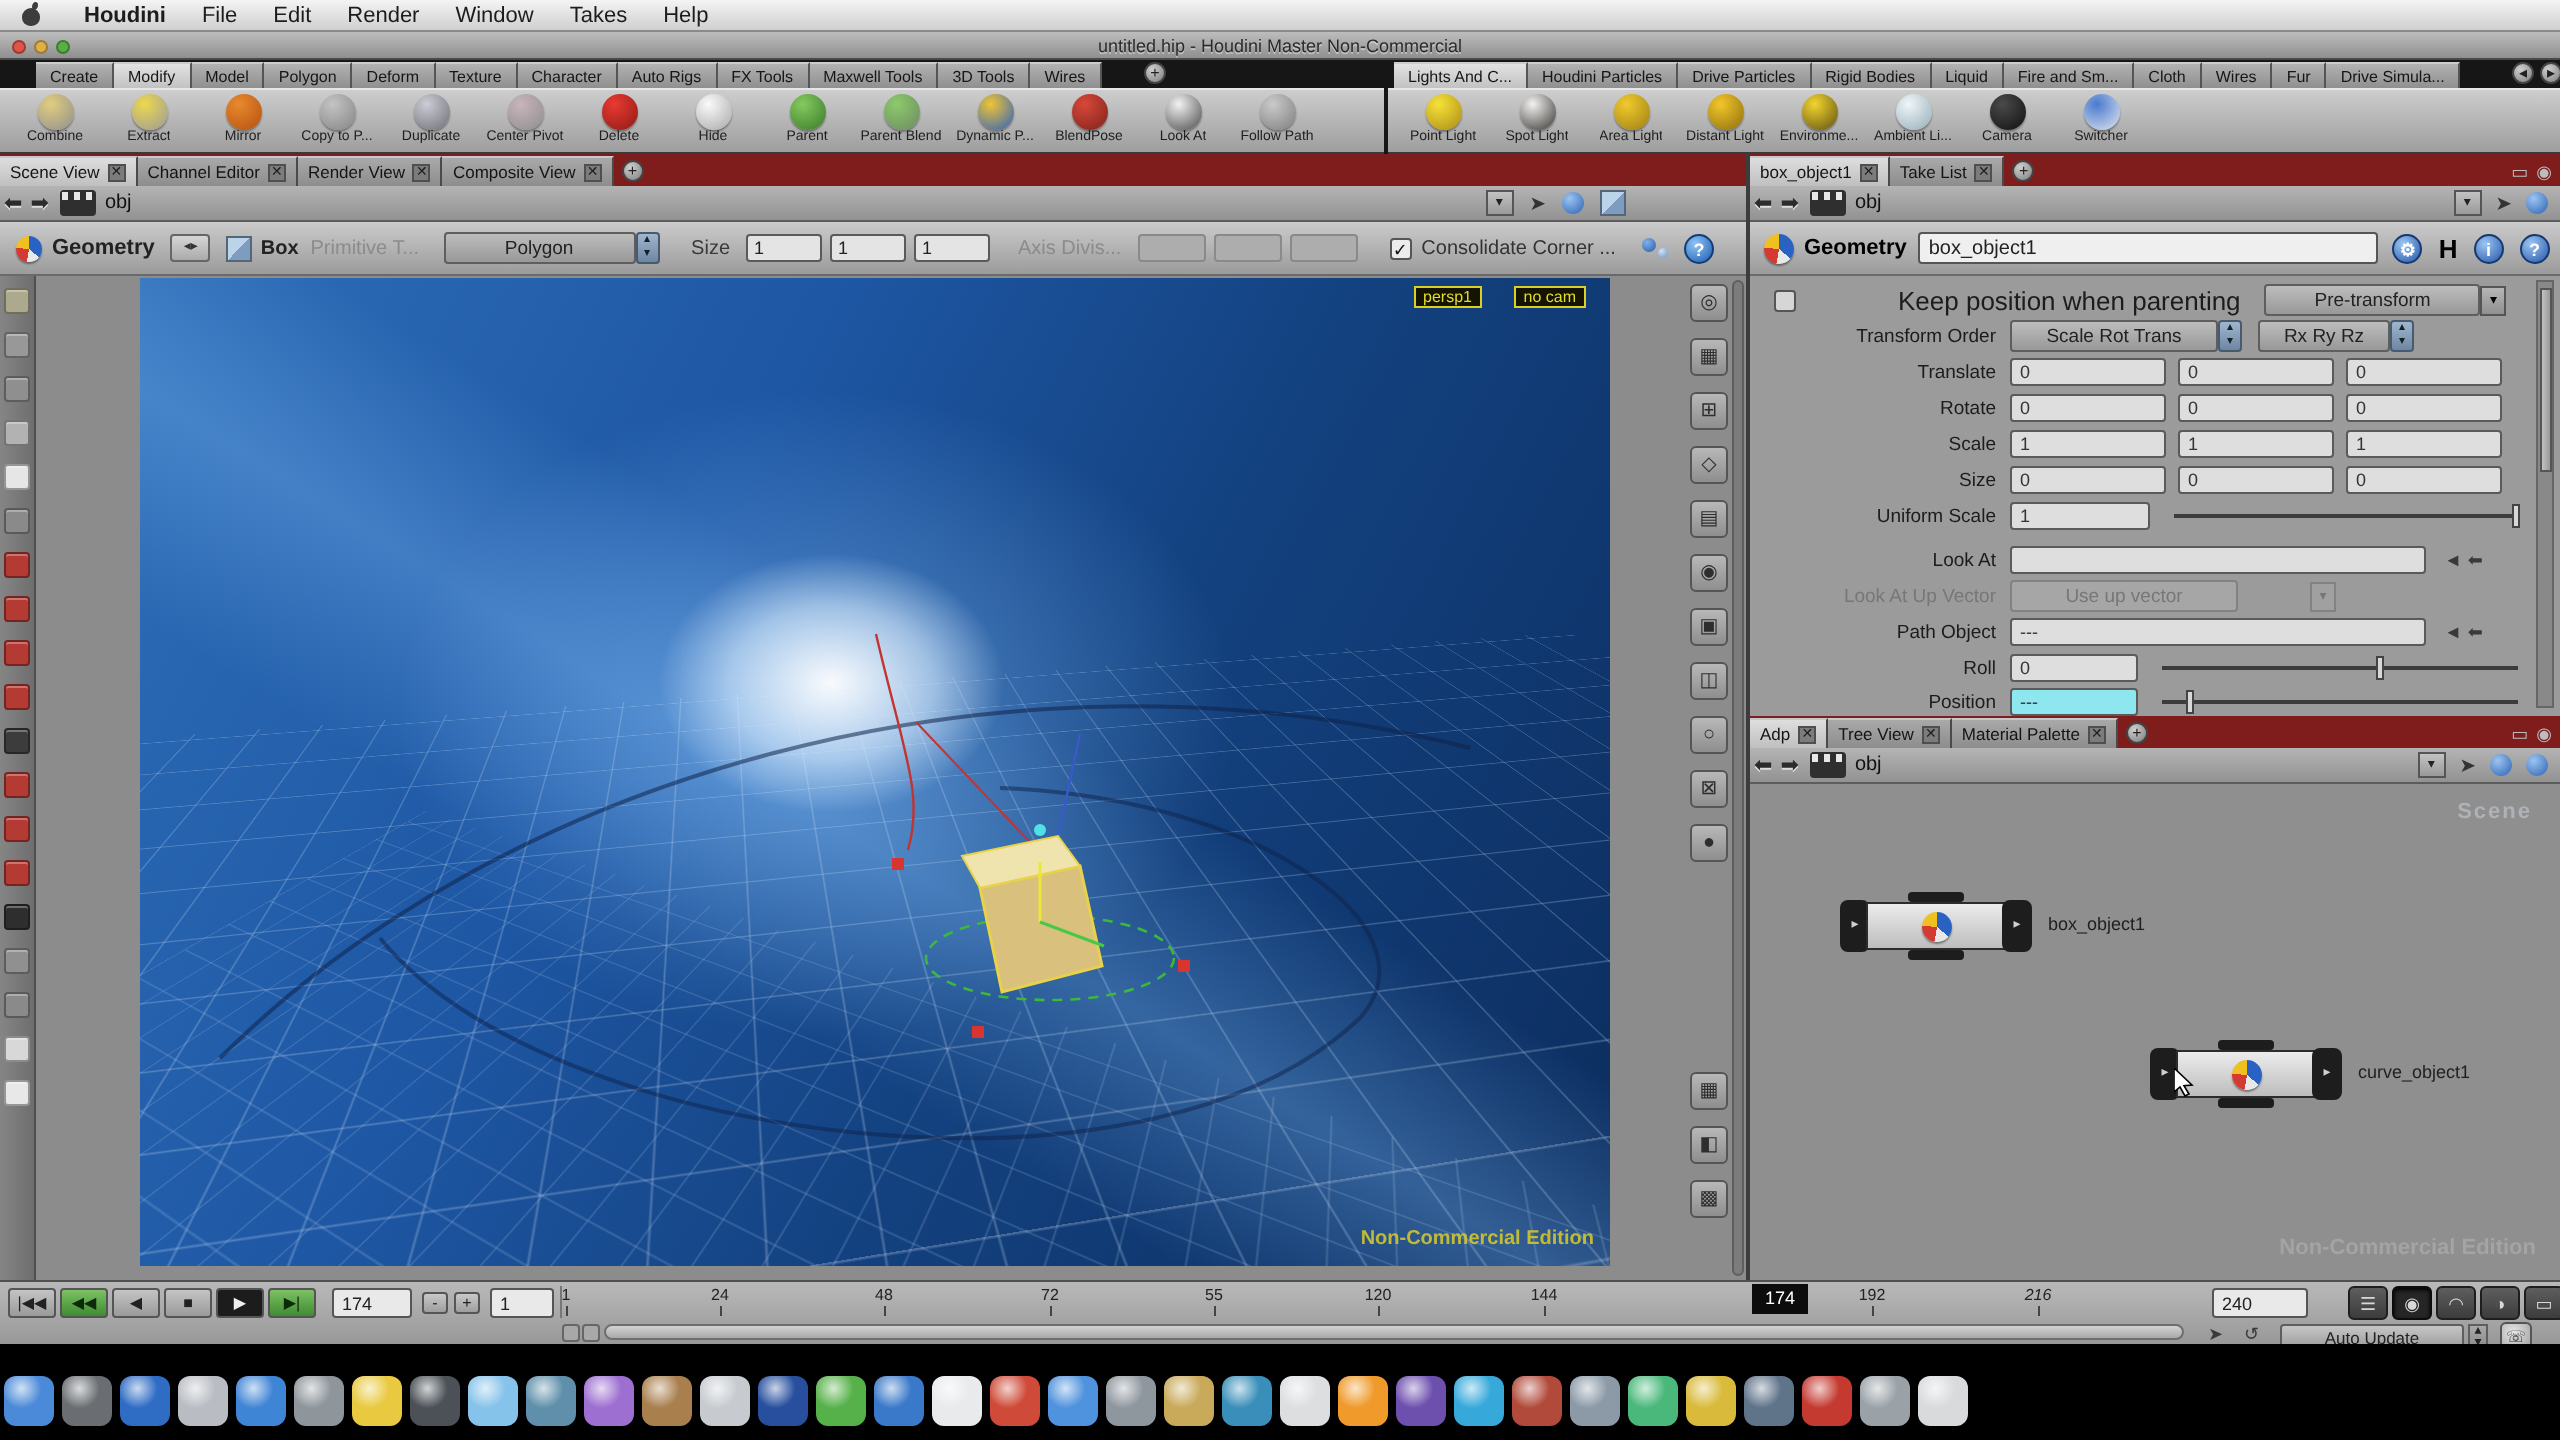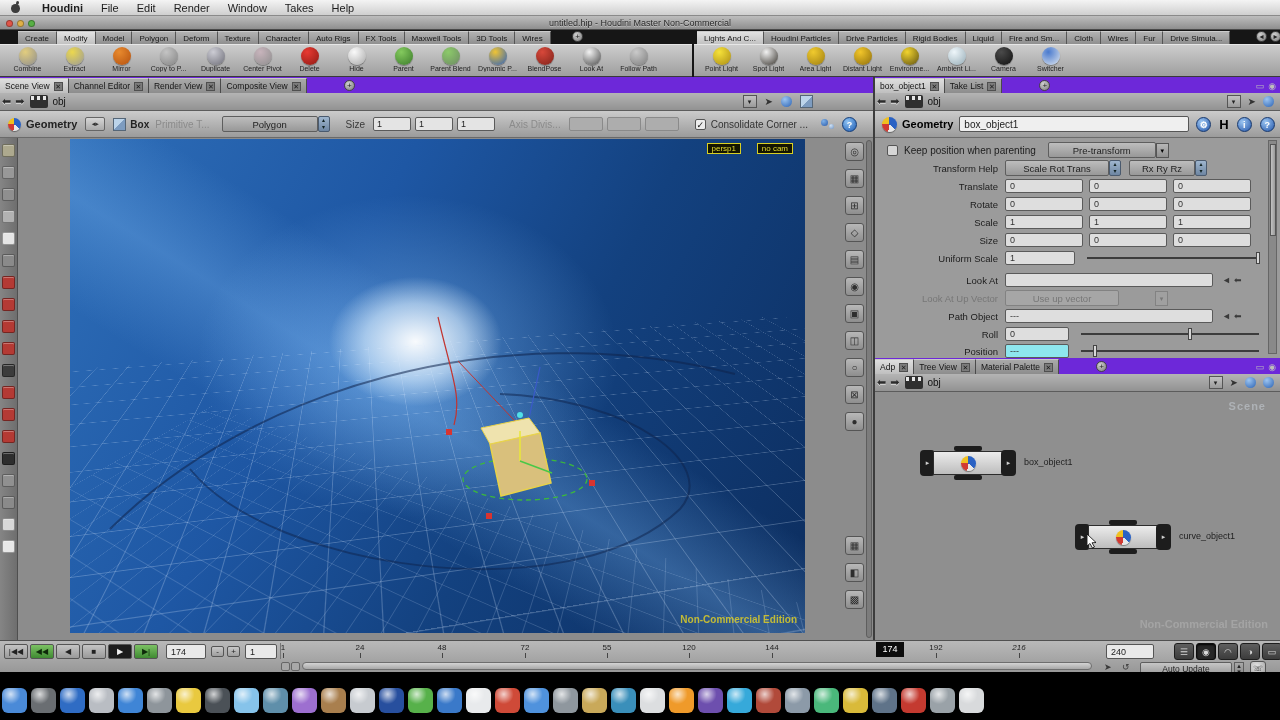--- a/index.html
+++ b/index.html
@@ -35,21 +35,21 @@
   .shelf-tabs{position:absolute;top:0;height:14px;display:flex;align-items:flex-end;}
   .shelf-tab{height:13px;line-height:13px;padding:0 7px;font-size:8px;color:#161616;background:linear-gradient(#b2b2b2,#8f8f8f);border-right:1px solid #555;border-top:1px solid #ccc;white-space:nowrap;}
   .shelf-tab.active{background:linear-gradient(#e2e2e2,#c2c2c2);}
   .plus-circle{width:11px;height:11px;border-radius:50%;background:radial-gradient(circle at 35% 30%,#cfcfcf,#7d7d7d);border:1px solid #444;margin:0 3px 1px 4px;color:#222;font-size:8px;line-height:10px;text-align:center;}
   .shelf-tools{position:absolute;top:14px;height:33px;background:linear-gradient(#cdcdcd,#9e9e9e);border-top:1px solid #e6e6e6;border-bottom:1px solid #3a3a3a;display:flex;align-items:flex-start;padding:2px 2px 0 4px;}
   .tool{width:47px;display:flex;flex-direction:column;align-items:center;gap:0;}
   .tool-ic{width:18px;height:18px;border-radius:50%;background:radial-gradient(circle at 35% 28%,var(--c1),var(--c2));box-shadow:0 1px 1px rgba(0,0,0,.35);}
   .tool-lb{font-size:7px;color:#1e1e1e;white-space:nowrap;max-width:46px;overflow:hidden;}
 
   
-  .pane-tabrow{position:absolute;height:16px;background:#6d28d9;display:flex;align-items:flex-end;gap:33px;}
+  .pane-tabrow{position:absolute;height:16px;background:#7f1d1d;display:flex;align-items:flex-end;}
   .pane-tab{height:15px;display:flex;align-items:center;gap:4px;padding:0 5px;font-size:8.5px;color:#141414;background:linear-gradient(#a9a9a9,#8d8d8d);border-right:1px solid #4a4a4a;border-top:1px solid #c8c8c8;white-space:nowrap;}
   .pane-tab.active{background:linear-gradient(#dedede,#bfbfbf);}
   .tab-x{width:9px;height:9px;background:#7c7c7c;border:1px solid #4f4f4f;color:#1d1d1d;font-size:7px;line-height:8px;text-align:center;}
   .pane-winbtns{margin-left:auto;display:flex;gap:4px;align-items:center;padding:0 4px 2px 0;color:#bdbdbd;font-size:9px;}
   .pathbar{position:absolute;height:18px;background:linear-gradient(#b4b4b4,#929292);border-bottom:1px solid #5c5c5c;display:flex;align-items:center;font-size:10px;color:#111;}
   .nav-arr{font-size:11px;color:#2c2c2c;margin:0 2px;text-shadow:0 1px 0 #ddd;}
   .clapper{width:18px;height:13px;background:#2f2f2f;border-radius:2px;margin:0 4px;position:relative;}
   .clapper::before{content:"";position:absolute;left:1px;top:1px;right:1px;height:4px;background:repeating-linear-gradient(90deg,#e8e8e8 0 3px,#2f2f2f 3px 6px);}
   .pathbar .ddbox{width:14px;height:13px;background:linear-gradient(#c2c2c2,#9a9a9a);border:1px solid #555;font-size:7px;text-align:center;line-height:12px;color:#222;}
   .mini-ic{font-size:10px;color:#333;}
@@ -495,26 +495,26 @@
     <div class="name-fld" style="width:230px;">box_object1</div>
     <div class="blue-round" style="margin-left:7px;">⚙</div>
     <b style="font-size:13px;margin-left:8px;">H</b>
     <div class="blue-round" style="margin-left:8px;">i</div>
     <div class="blue-round" style="margin-left:8px;">?</div>
   </div>
 
   <div id="params" class="abs">
     <div class="prow" style="top:4px;">
       <div class="chk" style="margin:0 6px 0 10px;background:#d6d6d6;"></div>
-      <span style="font-size:10px;color:#1c1c1c;">Keep position when parenting</span>
+      <span style="font-size:13px;color:#1c1c1c;margin-left:45px;">Keep position when parenting</span>
       <div class="dd" style="width:108px;margin-left:12px;">Pre-transform</div>
       <div class="ddbox" style="width:13px;height:15px;background:linear-gradient(#b6b6b6,#909090);border:1px solid #555;font-size:7px;line-height:14px;text-align:center;">▾</div>
     </div>
     <div class="prow" style="top:22px;">
-      <div class="plabel">Transform Help</div>
+      <div class="plabel">Transform Order</div>
       <div class="dd" style="width:104px;">Scale Rot Trans</div>
       <div class="dd-spin" style="height:16px;">▴<br>▾</div>
       <div class="dd" style="width:66px;margin-left:8px;">Rx Ry Rz</div>
       <div class="dd-spin" style="height:16px;">▴<br>▾</div>
     </div>
     <div class="trip-host abs" style="left:2px;top:40px;width:388px;">
 
         <div class="prow-t">
           <div class="plabel">Translate</div>
           <div class="pfld w78">0</div>

